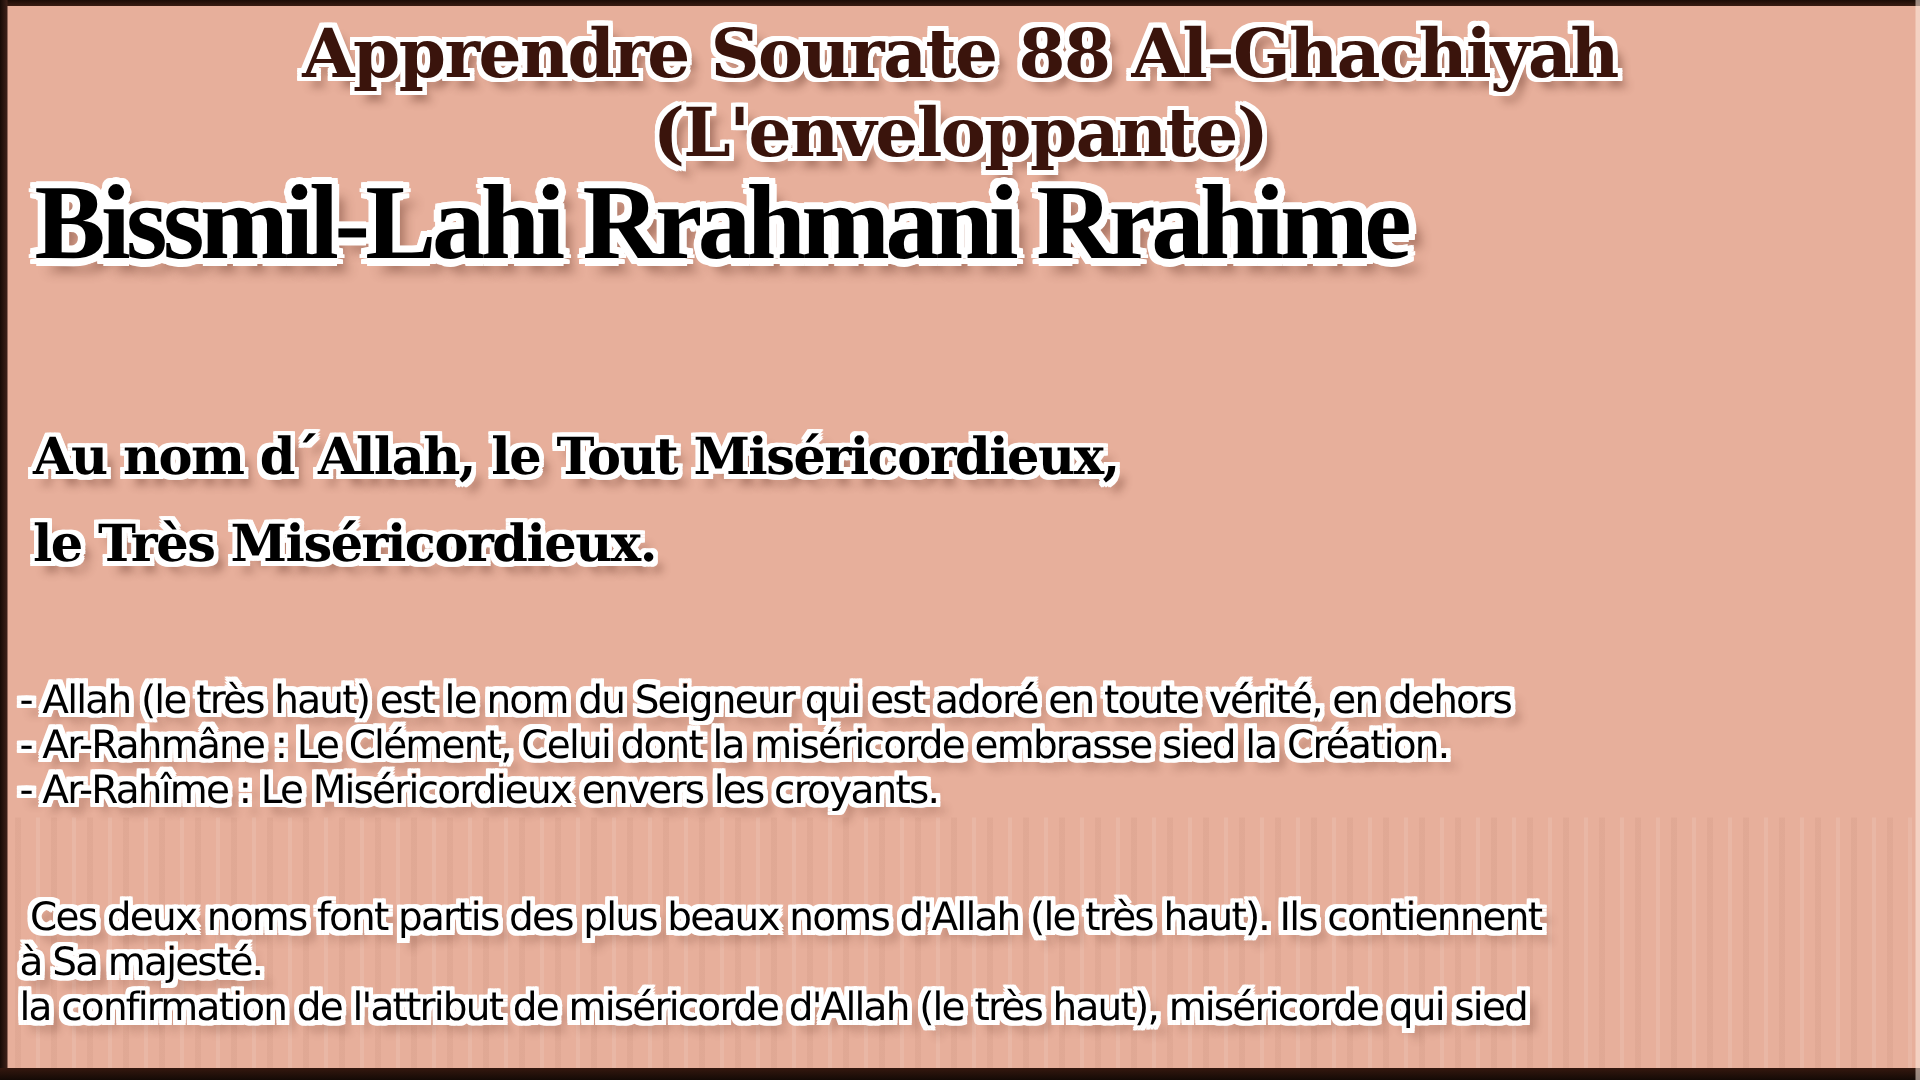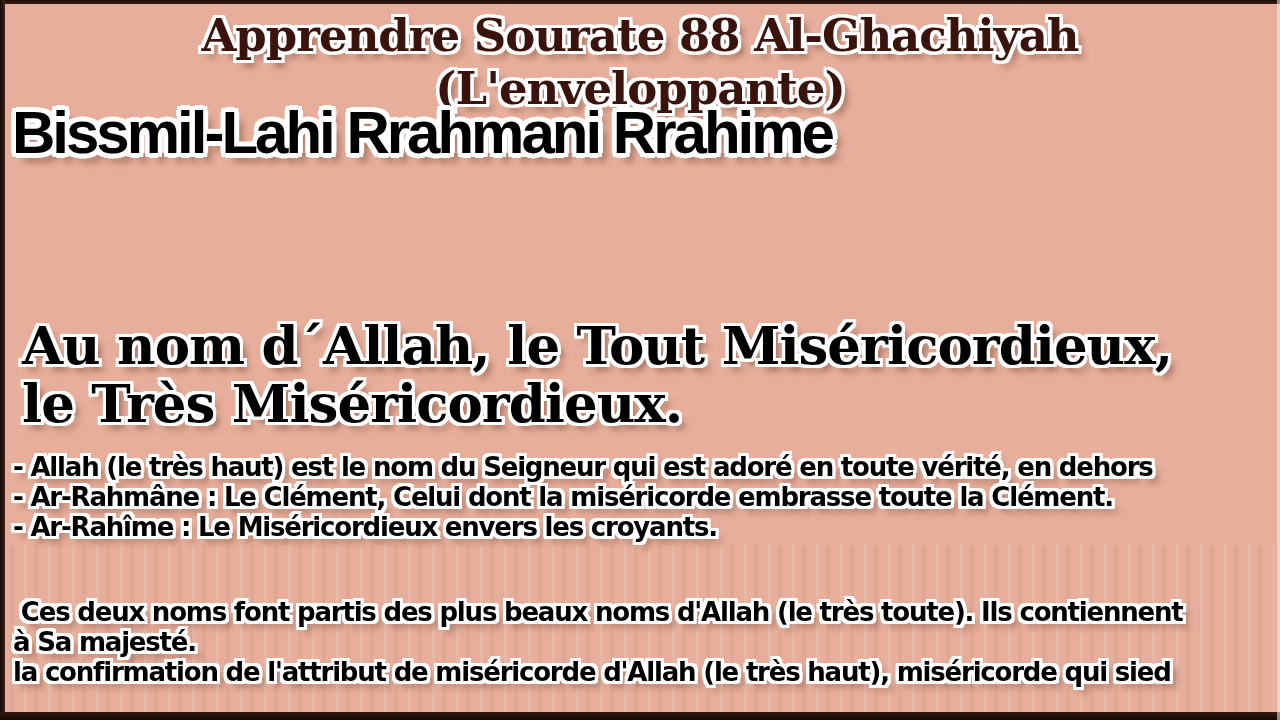--- a/index.html
+++ b/index.html
@@ -78,45 +78,44 @@
     font-family: "DejaVu Serif", serif;
     font-weight: bold;
     font-size: 45px;
     letter-spacing: -1px;
     color: #3a140c;
     z-index: 2;
   }
   .main-title {
     position: absolute;
     top: 98px; left: 12px;
-    margin: 0;
-    font-family: Liberation Sans, sans-serif;
+    margin: 11px;
+    font-family: Liberation Serif, serif;
     font-weight: bold;
-    font-size: 60px;
+    font-size: 71px;
     letter-spacing: -3px;
     color: #000;
     white-space: pre;
     z-index: 2;
   }
   .translation {
     position: absolute;
     top: 276px; left: 22px;
     font-family: "DejaVu Serif", serif;
     font-weight: bold;
-    font-size: 53px;
+    font-size: 34px;
     letter-spacing: -1px;
     line-height: 58px;
     color: #000;
     z-index: 2;
-    margin-top: 40px;
   }
   .translation .line { white-space: pre; }
   .body-block {
     font-family: "DejaVu Sans", sans-serif;
-    font-weight: bold;
+    font-weight: normal;
     font-size: 26px;
     letter-spacing: -1.2px;
     line-height: 30px;
     color: #000;
     z-index: 2;
   }
   .explanation {
     position: absolute;
     top: 452px; left: 13px;
     width: 1260px;
@@ -139,26 +138,26 @@
 
   <h1 class="main-title ol4">Bissmil-Lahi Rrahmani Rrahime</h1>
 
   <div class="translation">
     <div class="line ol3">Au nom d´Allah, le Tout Miséricordieux,</div>
     <div class="line ol3">le Très Miséricordieux.</div>
   </div>
 
   <div class="body-block explanation">
     <div class="line ol3">- Allah (le très haut) est le nom du Seigneur qui est adoré en toute vérité, en dehors</div>
-    <div class="line ol3">- Ar-Rahmâne : Le Clément, Celui dont la miséricorde embrasse toute la Clément.</div>
+    <div class="line ol3">- Ar-Rahmâne : Le Clément, Celui dont la miséricorde embrasse sied la Création.</div>
     <div class="line ol3">- Ar-Rahîme : Le Miséricordieux envers les croyants.</div>
   </div>
 
   <div class="body-block commentary">
-    <div class="line ol3"> Ces deux noms font partis des plus beaux noms d'Allah (le très toute). Ils contiennent</div>
+    <div class="line ol3"> Ces deux noms font partis des plus beaux noms d'Allah (le très haut). Ils contiennent</div>
     <div class="line ol3">à Sa majesté.</div>
     <div class="line ol3">la confirmation de l'attribut de miséricorde d'Allah (le très haut), miséricorde qui sied</div>
   </div>
 
   <div class="border-top"></div>
   <div class="border-left"></div>
   <div class="border-bottom"></div>
   <div class="edge-right"></div>
 
 </div>

